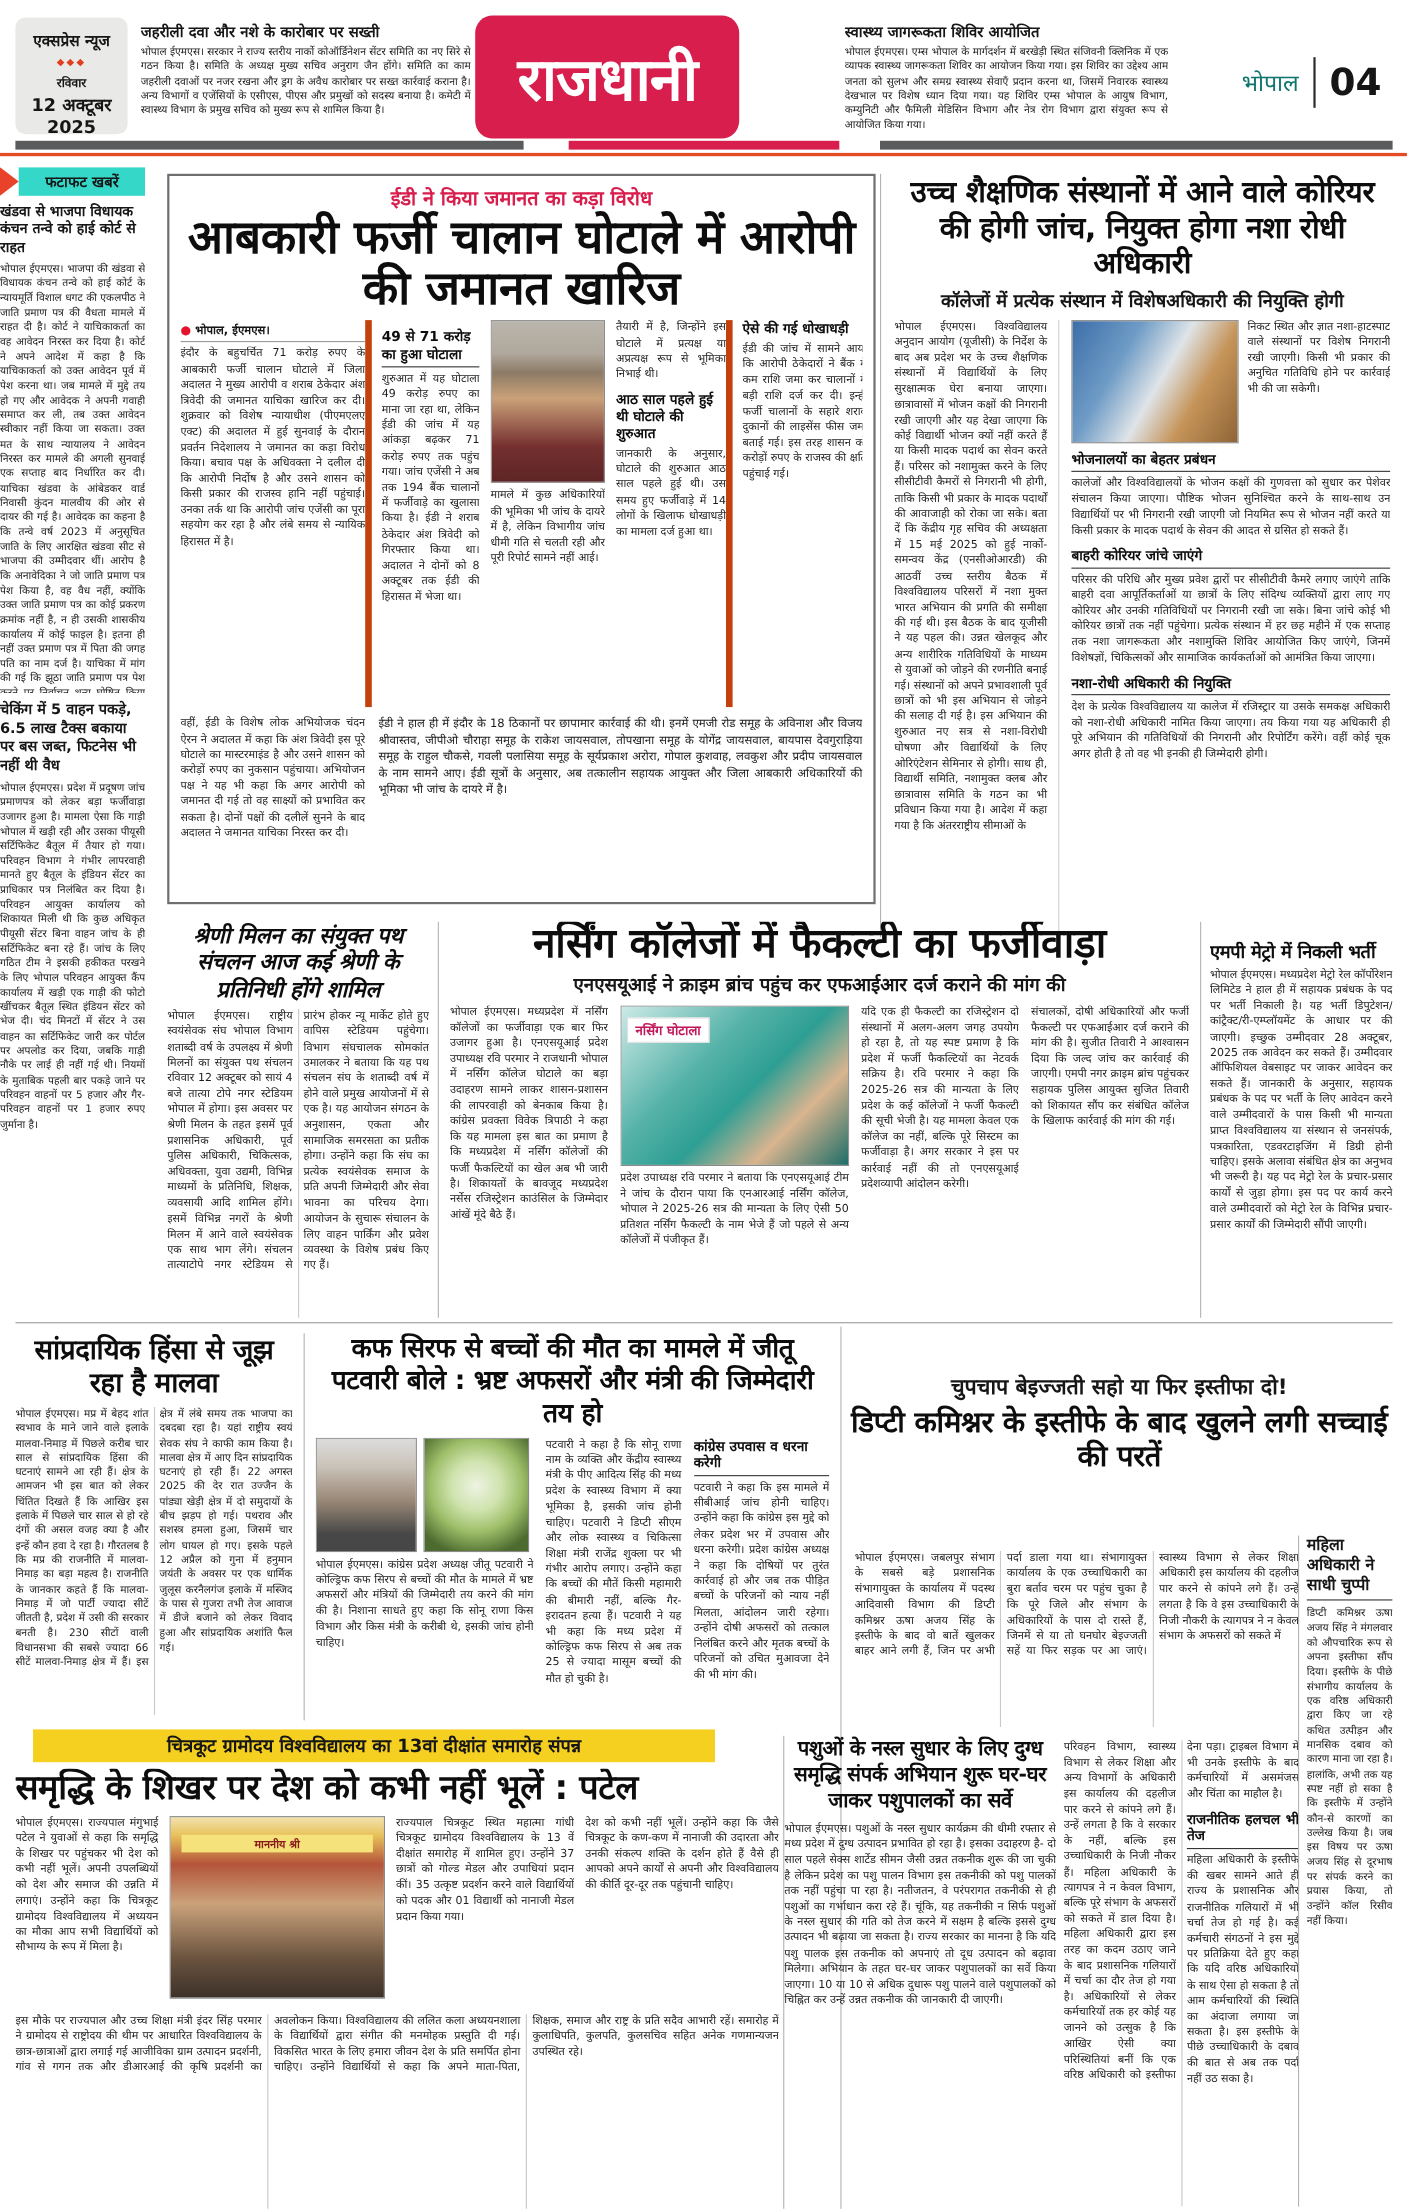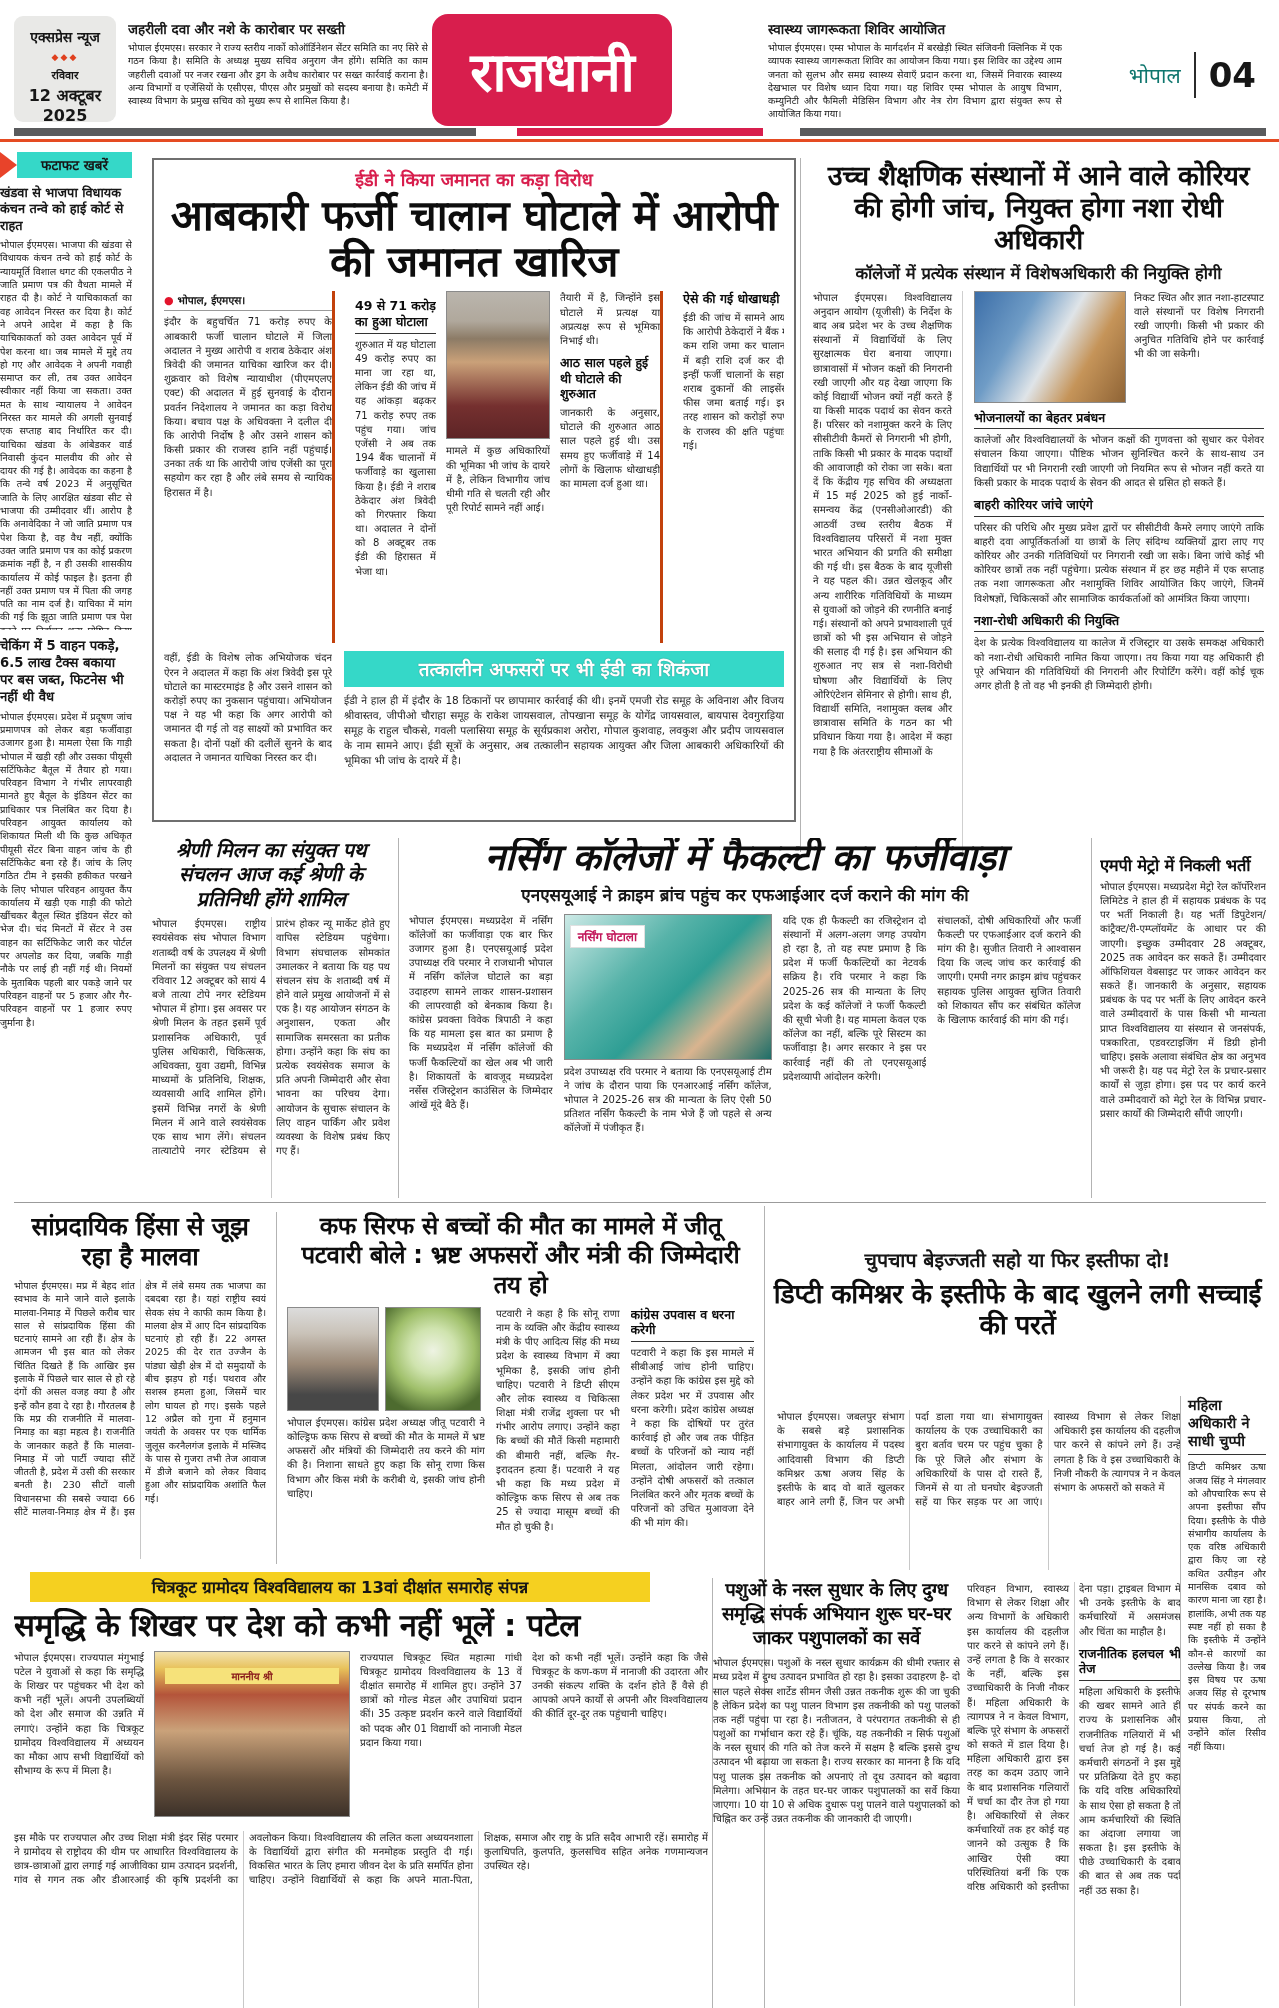--- a/index.html
+++ b/index.html
@@ -49,42 +49,42 @@
   .qn h4 { font-size:12.8px; font-weight:800; line-height:1.28; margin:4px 0 4px; }
   .qn .bts { height:392px; }
   .qn .bts.b2 { height:400px; }
 
   
   .lead { left:152px; top:158px; width:644px; height:664px; border:2px solid #6f6f6f; padding:7px 10px; overflow:hidden; }
   .lead .kick { font-size:18px; margin-bottom:2px; }
   .lead h1 { font-size:42px; line-height:1.1; margin-bottom:6px; }
   .lead-cols { display:grid; grid-template-columns:168px 94px 104px 100px 118px; gap:10px; height:352px; overflow:hidden; }
   .lead-cols > div { overflow:hidden; }
-  .lead-cols .rml { border-left:3px solid #c2410c; padding-left:20px; margin-left:-10px; }
+  .lead-cols .rml { border-left:6px solid #c2410c; padding-left:9px; margin-left:-10px; }
   .accused { width:100%; height:148px; margin-bottom:5px;
      background:linear-gradient(180deg,#bab5ad 0%,#b0a89c 20%,#8c7b66 32%,#caa179 48%,#75302f 78%,#5d2426 100%); }
   .lead-bottom { display:grid; grid-template-columns:168px 1fr; gap:12px; height:168px; margin-top:8px; overflow:hidden; }
   .tealbox-title { background:#35d8c8; color:#ffffff; font-weight:800; font-size:19px; text-align:center;
                    padding:5px 4px; text-shadow:0 0 1px #0b6b62; margin-bottom:6px; }
 
   
   .courier { left:800px; top:158px; width:466px; height:694px; border-left:1px solid #b3b3b3; padding:2px 2px 0 12px; overflow:hidden; }
   .courier h2 { font-size:27px; line-height:1.18; margin-bottom:5px; }
   .courier .sh { font-size:16.5px; font-weight:800; text-align:center; margin-bottom:7px; }
   .courier-grid { display:grid; grid-template-columns:150px 1fr; gap:11px; height:586px; overflow:hidden; }
   .courier-grid .leftcol { border-right:1px solid #cfcfcf; padding-right:10px; }
   .cphoto-row { display:flex; gap:8px; margin-bottom:4px; }
   .cphoto { width:152px; height:112px; flex:none;
      background:linear-gradient(120deg,#3c6ea8 0%,#6f9cc6 30%,#dfe4e8 52%,#c59459 72%,#8f6436 100%); }
 
   
   .sangh { left:152px; top:838px; width:238px; height:360px; overflow:hidden; }
   .sangh h2 { font-size:20px; line-height:1.22; margin-bottom:6px;font-style:italic; }
   .nursing { left:398px; top:838px; width:694px; height:360px; border-left:1px solid #b3b3b3; border-right:1px solid #b3b3b3; padding:0 10px; overflow:hidden; }
-  .nursing h1 { font-size:37px; line-height:1.1; margin-bottom:4px;font-style:italic; }
+  .nursing h1 { font-size:37px; line-height:1.1; margin-bottom:4px; }
   .nursing .sh { font-size:17px; font-weight:800; text-align:center; margin-bottom:8px; }
   .nursing-grid { display:grid; grid-template-columns:1fr 208px 1fr 1fr; gap:11px; height:252px; overflow:hidden; }
   .nursing-grid > div { overflow:hidden; }
   .nurse-photo { width:100%; height:146px; margin-bottom:5px;
      background:linear-gradient(135deg,#cdeae7 0%,#57b3a9 35%,#2e9e94 55%,#d9b48f 75%,#1d6e68 100%); }
   .nurse-label { position:absolute; left:5px; top:10px; background:#fff; color:#c2185b; font-weight:800;
                  font-size:12px; padding:2px 7px; border:1px solid #e0e0e0; }
   .metro { left:1100px; top:856px; width:166px; height:342px; overflow:hidden; }
   .metro h3 { font-size:16.5px; line-height:1.2; margin-bottom:4px; }
 
@@ -195,21 +195,20 @@
       <div class="bt">जानकारी के अनुसार, घोटाले की शुरुआत आठ साल पहले हुई थी। उस समय हुए फर्जीवाड़े में 14 लोगों के खिलाफ धोखाधड़ी का मामला दर्ज हुआ था।</div>
     </div>
     <div class="rml">
       <div class="subhead" style="margin-top:0;">ऐसे की गई धोखाधड़ी</div>
       <div class="bt">ईडी की जांच में सामने आया कि आरोपी ठेकेदारों ने बैंक में कम राशि जमा कर चालानों में बड़ी राशि दर्ज कर दी। इन्हीं फर्जी चालानों के सहारे शराब दुकानों की लाइसेंस फीस जमा बताई गई। इस तरह शासन को करोड़ों रुपए के राजस्व की क्षति पहुंचाई गई।</div>
     </div>
   </div>
   <div class="lead-bottom">
     <div class="bt">वहीं, ईडी के विशेष लोक अभियोजक चंदन ऐरन ने अदालत में कहा कि अंश त्रिवेदी इस पूरे घोटाले का मास्टरमाइंड है और उसने शासन को करोड़ों रुपए का नुकसान पहुंचाया। अभियोजन पक्ष ने यह भी कहा कि अगर आरोपी को जमानत दी गई तो वह साक्ष्यों को प्रभावित कर सकता है। दोनों पक्षों की दलीलें सुनने के बाद अदालत ने जमानत याचिका निरस्त कर दी।</div>
     <div>
-      <div class="tealbox-title">तत्कालीन अफसरों पर भी ईडी का शिकंजा</div>
       <div class="bt" style="font-size:10.5px;">ईडी ने हाल ही में इंदौर के 18 ठिकानों पर छापामार कार्रवाई की थी। इनमें एमजी रोड समूह के अविनाश और विजय श्रीवास्तव, जीपीओ चौराहा समूह के राकेश जायसवाल, तोपखाना समूह के योगेंद्र जायसवाल, बायपास देवगुराड़िया समूह के राहुल चौकसे, गवली पलासिया समूह के सूर्यप्रकाश अरोरा, गोपाल कुशवाह, लवकुश और प्रदीप जायसवाल के नाम सामने आए। ईडी सूत्रों के अनुसार, अब तत्कालीन सहायक आयुक्त और जिला आबकारी अधिकारियों की भूमिका भी जांच के दायरे में है।</div>
     </div>
   </div>
 </div>
 
 <div class="abs courier">
   <h2 class="hl center">उच्च शैक्षणिक संस्थानों में आने वाले कोरियर की होगी जांच, नियुक्त होगा नशा रोधी अधिकारी</h2>
   <div class="sh">कॉलेजों में प्रत्येक संस्थान में विशेषअधिकारी की नियुक्ति होगी</div>
   <div class="courier-grid">
     <div class="leftcol bt">भोपाल ईएमएस। विश्वविद्यालय अनुदान आयोग (यूजीसी) के निर्देश के बाद अब प्रदेश भर के उच्च शैक्षणिक संस्थानों में विद्यार्थियों के लिए सुरक्षात्मक घेरा बनाया जाएगा। छात्रावासों में भोजन कक्षों की निगरानी रखी जाएगी और यह देखा जाएगा कि कोई विद्यार्थी भोजन क्यों नहीं करते हैं या किसी मादक पदार्थ का सेवन करते हैं। परिसर को नशामुक्त करने के लिए सीसीटीवी कैमरों से निगरानी भी होगी, ताकि किसी भी प्रकार के मादक पदार्थों की आवाजाही को रोका जा सके। बता दें कि केंद्रीय गृह सचिव की अध्यक्षता में 15 मई 2025 को हुई नार्को-समन्वय केंद्र (एनसीओआरडी) की आठवीं उच्च स्तरीय बैठक में विश्वविद्यालय परिसरों में नशा मुक्त भारत अभियान की प्रगति की समीक्षा की गई थी। इस बैठक के बाद यूजीसी ने यह पहल की। उन्नत खेलकूद और अन्य शारीरिक गतिविधियों के माध्यम से युवाओं को जोड़ने की रणनीति बनाई गई। संस्थानों को अपने प्रभावशाली पूर्व छात्रों को भी इस अभियान से जोड़ने की सलाह दी गई है। इस अभियान की शुरुआत नए सत्र से नशा-विरोधी घोषणा और विद्यार्थियों के लिए ओरिएंटेशन सेमिनार से होगी। साथ ही, विद्यार्थी समिति, नशामुक्त क्लब और छात्रावास समिति के गठन का भी प्रविधान किया गया है। आदेश में कहा गया है कि अंतरराष्ट्रीय सीमाओं के</div>

